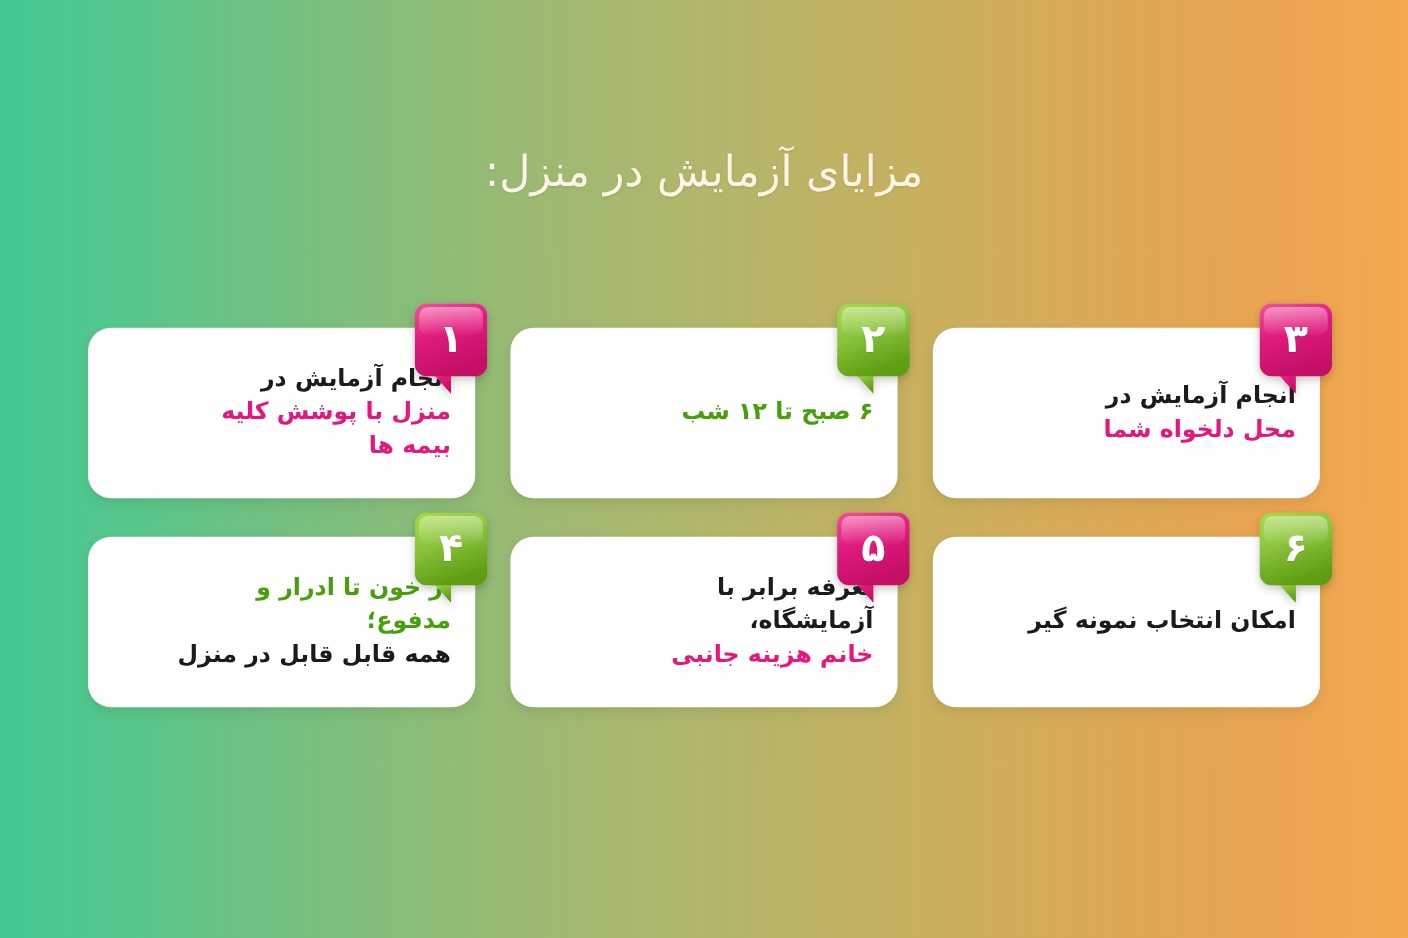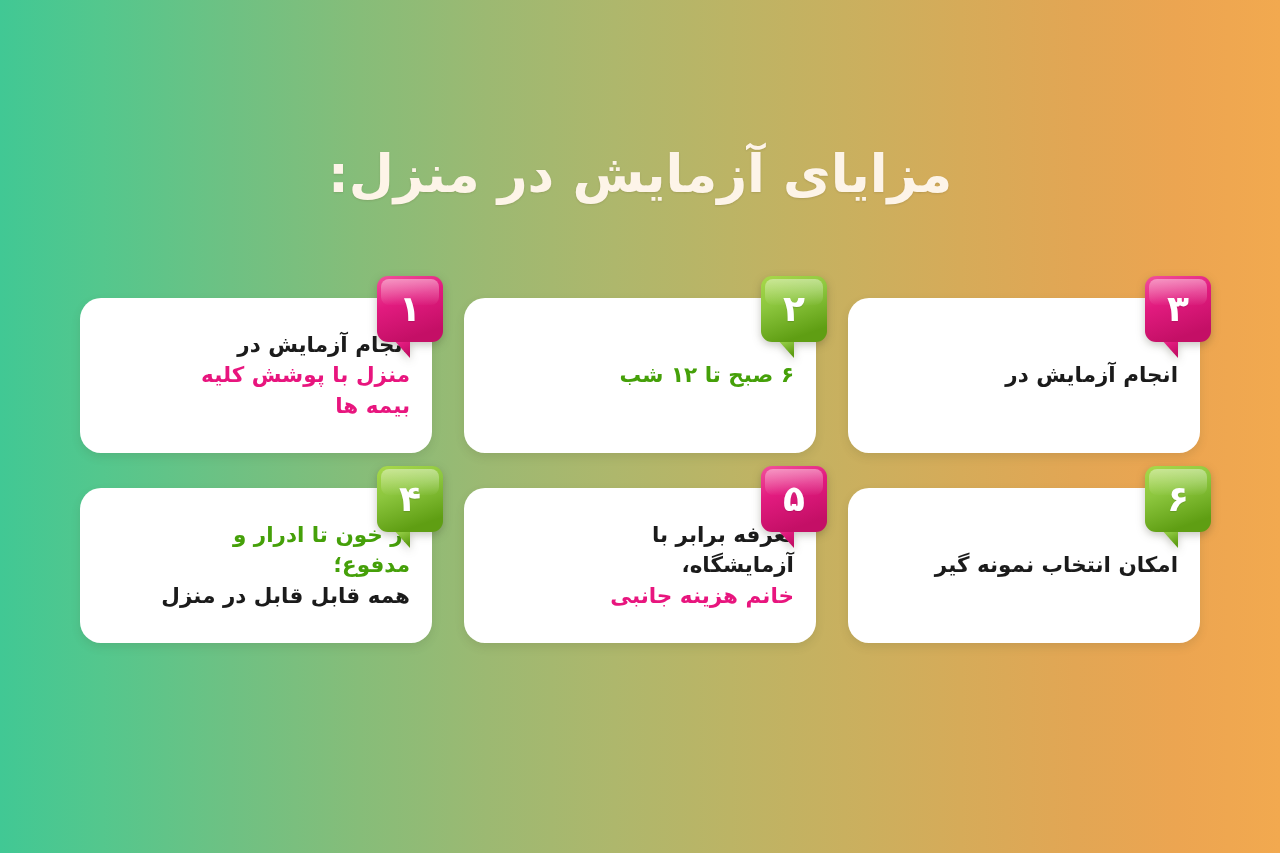--- a/index.html
+++ b/index.html
@@ -38,22 +38,22 @@
   #title-bar {
     position: absolute;
     top: 108px;
     left: 0;
     width: 1280px;
     text-align: center;
   }
   #page-title {
     display: inline-block;
     color: #fdf4e8;
-    font-size: 52px;
-    font-weight: bold;
+    font-size: 39px;
+    font-weight: normal;
     letter-spacing: -0.5px;
     line-height: 1.2;
     white-space: nowrap;
     text-shadow: 0 1px 2px rgba(90, 80, 40, 0.18);
   }
 
   
   #cards-grid {
     position: absolute;
     top: 298px;
@@ -149,20 +149,21 @@
 
   <div id="title-bar">
     <h1 id="page-title">مزایای آزمایش در منزل:</h1>
   </div>
 
   <div id="cards-grid">
       <div class="card-slot">
         <div class="card">
           <div class="card-text">
             <span class="line-dark">انجام آزمایش در</span>
+            <span class="line-accent pink">محل دلخواه شما</span>
           </div>
         </div>
         <div class="badge">
           <svg viewBox="0 0 66 84" xmlns="http://www.w3.org/2000/svg" aria-hidden="true">
             <defs>
               <linearGradient id="bg-0" x1="0" y1="0" x2="0.35" y2="1">
                 <stop offset="0%" stop-color="#f2529c"></stop>
                 <stop offset="45%" stop-color="#e21b7f"></stop>
                 <stop offset="100%" stop-color="#c40f66"></stop>
               </linearGradient>

